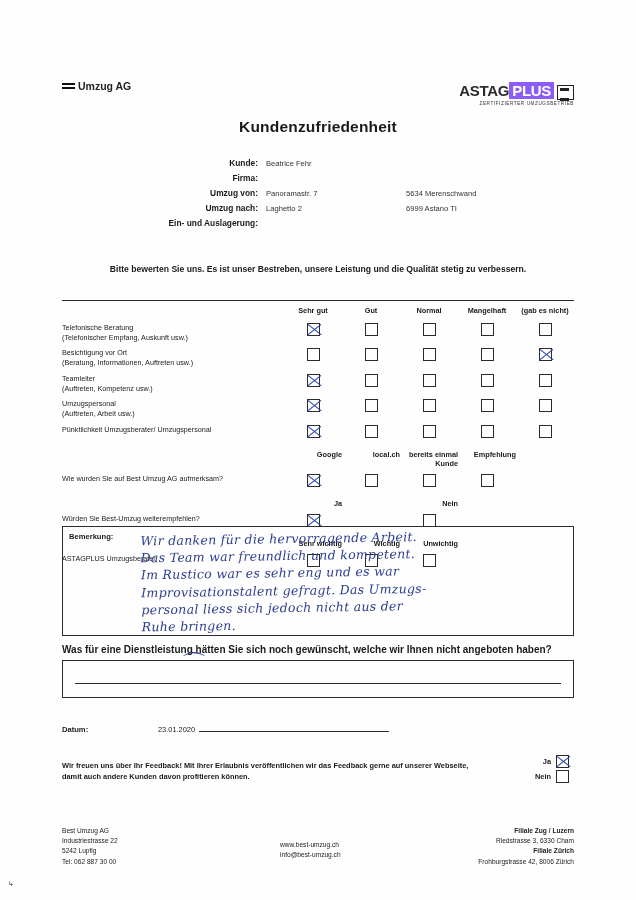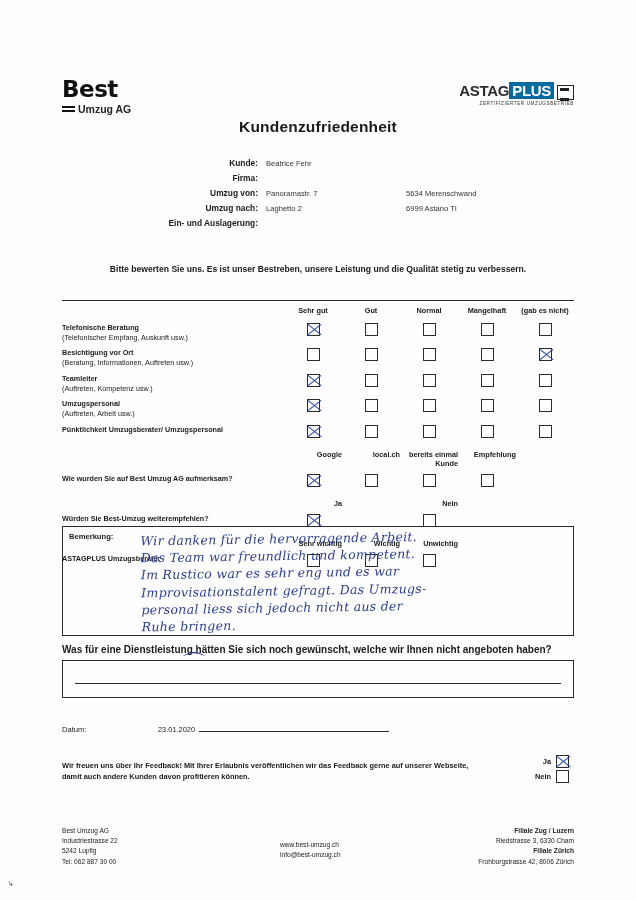--- a/index.html
+++ b/index.html
@@ -62,21 +62,21 @@
     text-align: right;
   }
   .astag-main {
     font-size: 15px;
     font-weight: bold;
     letter-spacing: -0.3px;
     color: #2b2b2b;
     white-space: nowrap;
   }
   .astag-main .plus {
-    background: #0369a1;
+    background: #8b5cf6;
     color: #fff;
     padding: 0 3px;
   }
   .astag-sub {
     font-size: 4.6px;
     letter-spacing: 0.6px;
     color: #333;
     margin-top: 1px;
   }
   .astag-mark {
@@ -183,21 +183,21 @@
   .rating td {
     padding: 3px 0;
     vertical-align: top;
   }
   .rating td.q {
     font-size: 7.2px;
     line-height: 1.35;
     padding-right: 6px;
   }
   .rating td.q b {
-    font-weight: bold;
+    font-weight: normal;
   }
   .rating td.c {
     text-align: center;
   }
   .box {
     display: inline-block;
     width: 11px;
     height: 11px;
     border: 1px solid #2b2b2b;
     position: relative;
@@ -291,21 +291,21 @@
     right: 62px;
     top: 702px;
     font-size: 7.6px;
   }
   .sig-row {
     display: flex;
     align-items: flex-end;
     margin-bottom: 3px;
   }
   .sig-label {
-    font-weight: normal;
+    font-weight: bold;
     width: 96px;
   }
   .sig-val {
     font-size: 7.4px;
     margin-top: 23px;
   }
   .sig-line {
     flex: 1;
     border-bottom: 1px solid #2b2b2b;
     margin: 0 6px 2px 0;
@@ -386,21 +386,20 @@
     font-size: 7px;
     color: #555;
   }
 </style>
 </head>
 <body>
 
 <div class="page">
 
   <div class="logo-block">
-    <div class="logo-best">Best</div>
     <div class="logo-sub">Umzug AG</div>
   </div>
 
   <div class="astag-block">
     <div class="astag-main">
       <span>ASTAG</span><span class="plus">PLUS</span><span class="astag-mark"></span>
     </div>
     <div class="astag-sub">ZERTIFIZIERTER UMZUGSBETRIEB</div>
   </div>
 

